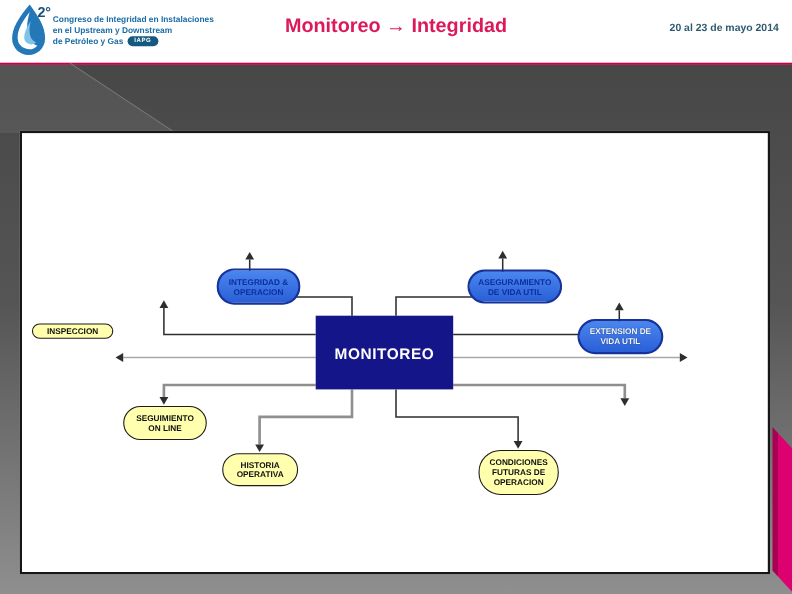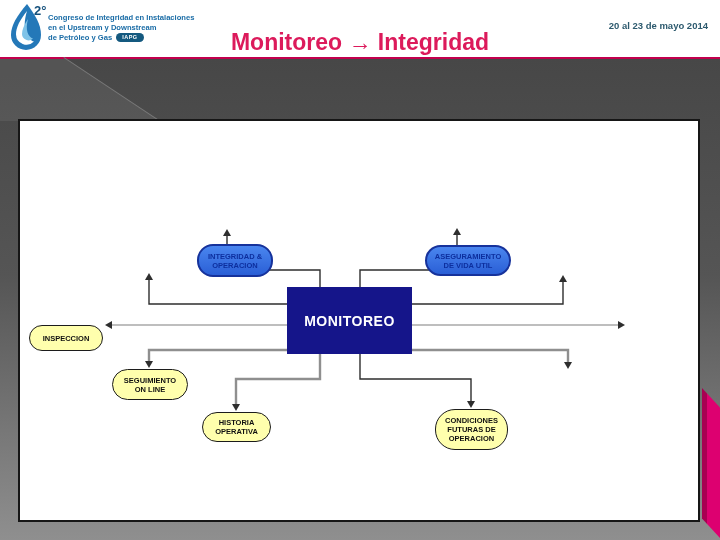--- a/index.html
+++ b/index.html
@@ -10,22 +10,22 @@
   }
   
   .header{position:absolute;left:0;top:0;width:720px;height:57px;background:#ffffff;}
   .accent-line{position:absolute;left:0;top:57px;width:720px;height:2px;background:#c2004d;}
   .logo{position:absolute;left:8px;top:3px;width:230px;height:52px;}
   .logo-drop{position:absolute;left:0;top:0;}
   .logo-edition{position:absolute;left:26px;top:0px;font-size:13px;font-weight:bold;color:#14507c;}
   .logo-lines{position:absolute;left:40px;top:10px;font-size:7.6px;font-weight:bold;color:#1a6ca6;line-height:1.3;white-space:nowrap;}
   .logo-badge{display:inline-block;background:#14597f;color:#ffffff;font-size:5.5px;font-weight:bold;
     padding:1px 6px;border-radius:7px;vertical-align:middle;margin-left:4px;letter-spacing:.5px;}
-  .slide-title{position:absolute;left:50%;top:29px;transform:translateX(-50%);
-    font-size:23px;font-weight:bold;color:#dc1a5b;white-space:nowrap;}
+  .slide-title{position:absolute;left:50%;top:13px;transform:translateX(-50%);
+    font-size:18px;font-weight:bold;color:#dc1a5b;white-space:nowrap;}
   .slide-date{position:absolute;right:12px;top:20px;font-size:9.5px;font-weight:bold;color:#2d5a6e;}
   
   .slide-body{position:absolute;left:0;top:59px;width:720px;height:481px;
     background:linear-gradient(180deg,#474747 0%,#555555 45%,#8f8f8f 100%);}
   .sheen{position:absolute;left:0;top:0;width:177px;height:62px;
     clip-path:polygon(0 0,66px 0,160px 62px,0 62px);
     background:rgba(255,255,255,0.07);}
   .sheen-line{position:absolute;left:64px;top:-2px;width:114px;height:1px;background:#787878;
     transform:rotate(33.5deg);transform-origin:left top;}
   .ribbon{position:absolute;left:702px;top:329px;width:18px;height:150px;
@@ -97,22 +97,24 @@
       <path d="M340 233 V258 H451 V280" fill="none" stroke="#2e2e2e" stroke-width="1.4"></path>
       <polygon points="447,280 455,280 451,287" fill="#2e2e2e"></polygon>
     </svg>
 
     <div class="center-box" style="left:267px;top:166px;width:125px;height:67px;text-align:right;">MONITOREO</div>
 
     <div class="pill blue" style="left:177px;top:76px;width:76px;height:33px;">INTEGRIDAD &amp;
 OPERACION</div>
     <div class="pill blue" style="left:405px;top:77px;width:86px;height:31px;">ASEGURAMIENTO
 DE VIDA UTIL</div>
+    <div class="pill blue lighttext" style="left:505px;top:122px;width:78px;height:32px;">EXTENSION DE
+VIDA UTIL</div>
 
-    <div class="pill yellow" style="left:9px;top:204px;width:74px;height:26px;">INSPECCION</div>
+    <div class="pill yellow" style="left:9px;top:173px;width:74px;height:14px;">INSPECCION</div>
     <div class="pill yellow" style="left:92px;top:248px;width:76px;height:31px;">SEGUIMIENTO
 ON LINE</div>
     <div class="pill yellow" style="left:182px;top:291px;width:69px;height:30px;">HISTORIA
 OPERATIVA</div>
     <div class="pill yellow" style="left:415px;top:288px;width:73px;height:41px;border-radius:20px;">CONDICIONES
 FUTURAS DE
 OPERACION</div>
   </div>
 </div>
 

